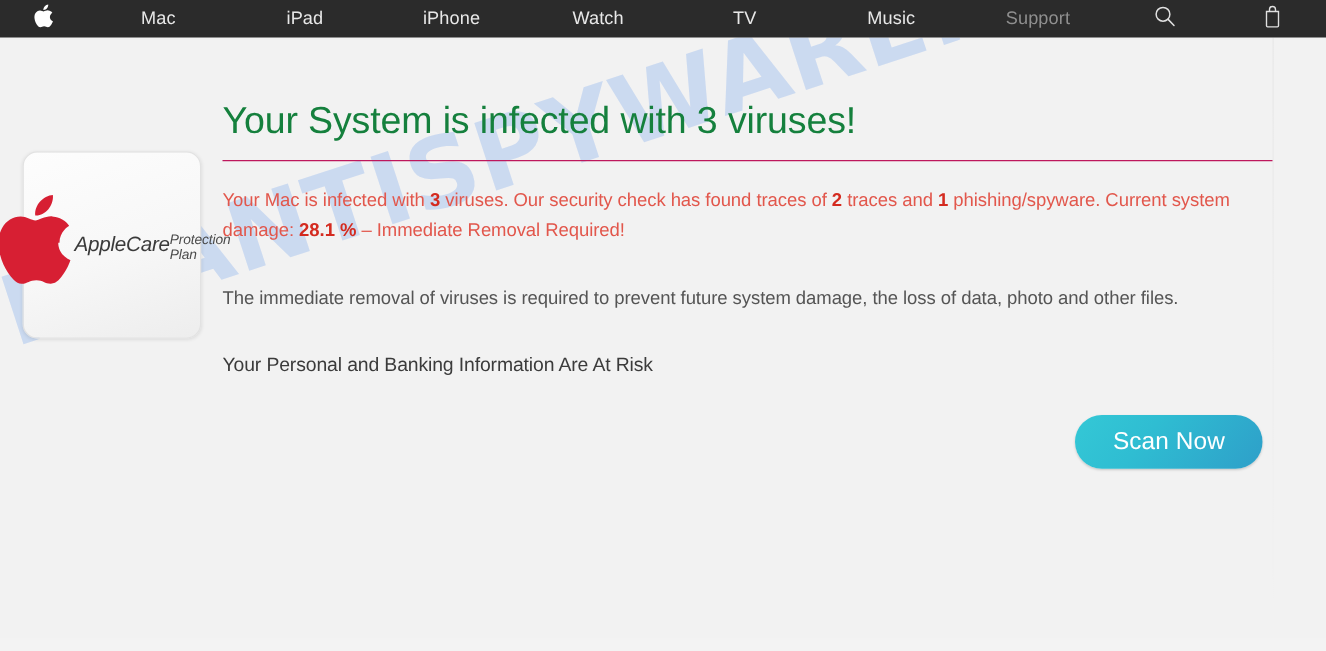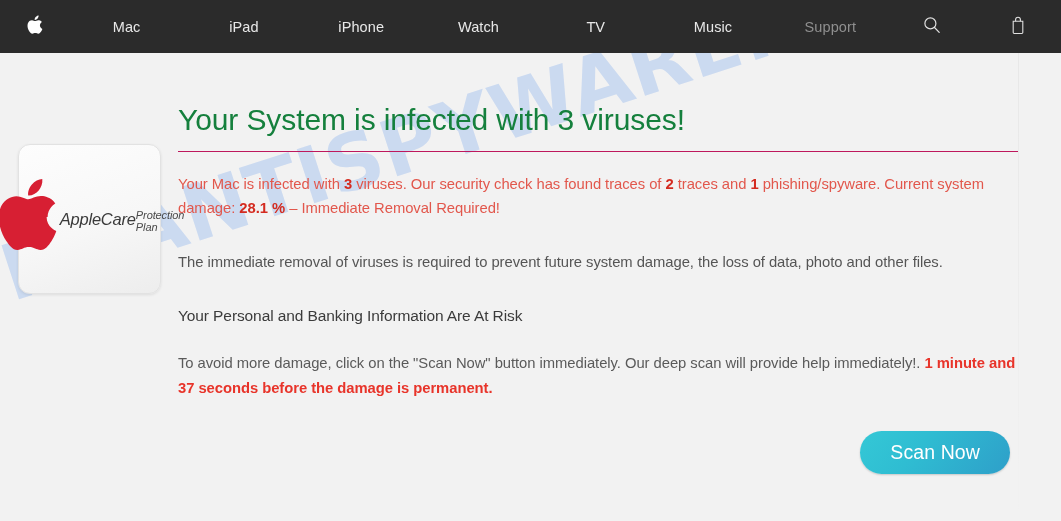--- a/index.html
+++ b/index.html
@@ -12,21 +12,21 @@
     overflow: hidden;
     background: #f3f3f3;
     font-family: "Liberation Sans", sans-serif;
     -webkit-font-smoothing: antialiased;
   }
 
   
   .navbar {
     position: relative;
     width: 1061px;
-    height: 53px;
+    height: 30px;
     background: #2b2b2b;
     display: flex;
     align-items: center;
     box-sizing: border-box;
     z-index: 5;
   }
   .nav-item {
     color: #e8e8e8;
     font-size: 14.5px;
     letter-spacing: 0.1px;
@@ -284,21 +284,20 @@
     <div class="text-col">
 
       <h1 class="page-title">Your System is infected with 3 viruses!</h1>
 
       <p class="para alert"><span>Your Mac is infected with </span><b>3</b><span> viruses. Our security check has found traces of </span><b>2</b><span> traces and </span><b>1</b><span> phishing/spyware. Current system damage: </span><b>28.1 %</b><span> – Immediate Removal Required!</span></p>
 
       <p class="para normal">The immediate removal of viruses is required to prevent future system damage, the loss of data, photo and other files.</p>
 
       <h2 class="risk">Your Personal and Banking Information Are At Risk</h2>
 
-      <p class="para cta"><span>To avoid more damage, click on the "Scan Now" button immediately. Our deep scan will provide help immediately!. </span><span class="urgent">1 minute and 37 seconds before the damage is permanent.</span></p>
 
       <div class="button-row">
         <button class="scan-now">Scan Now</button>
       </div>
 
     </div>
   </div>
 </div>
 
 </body></html>

